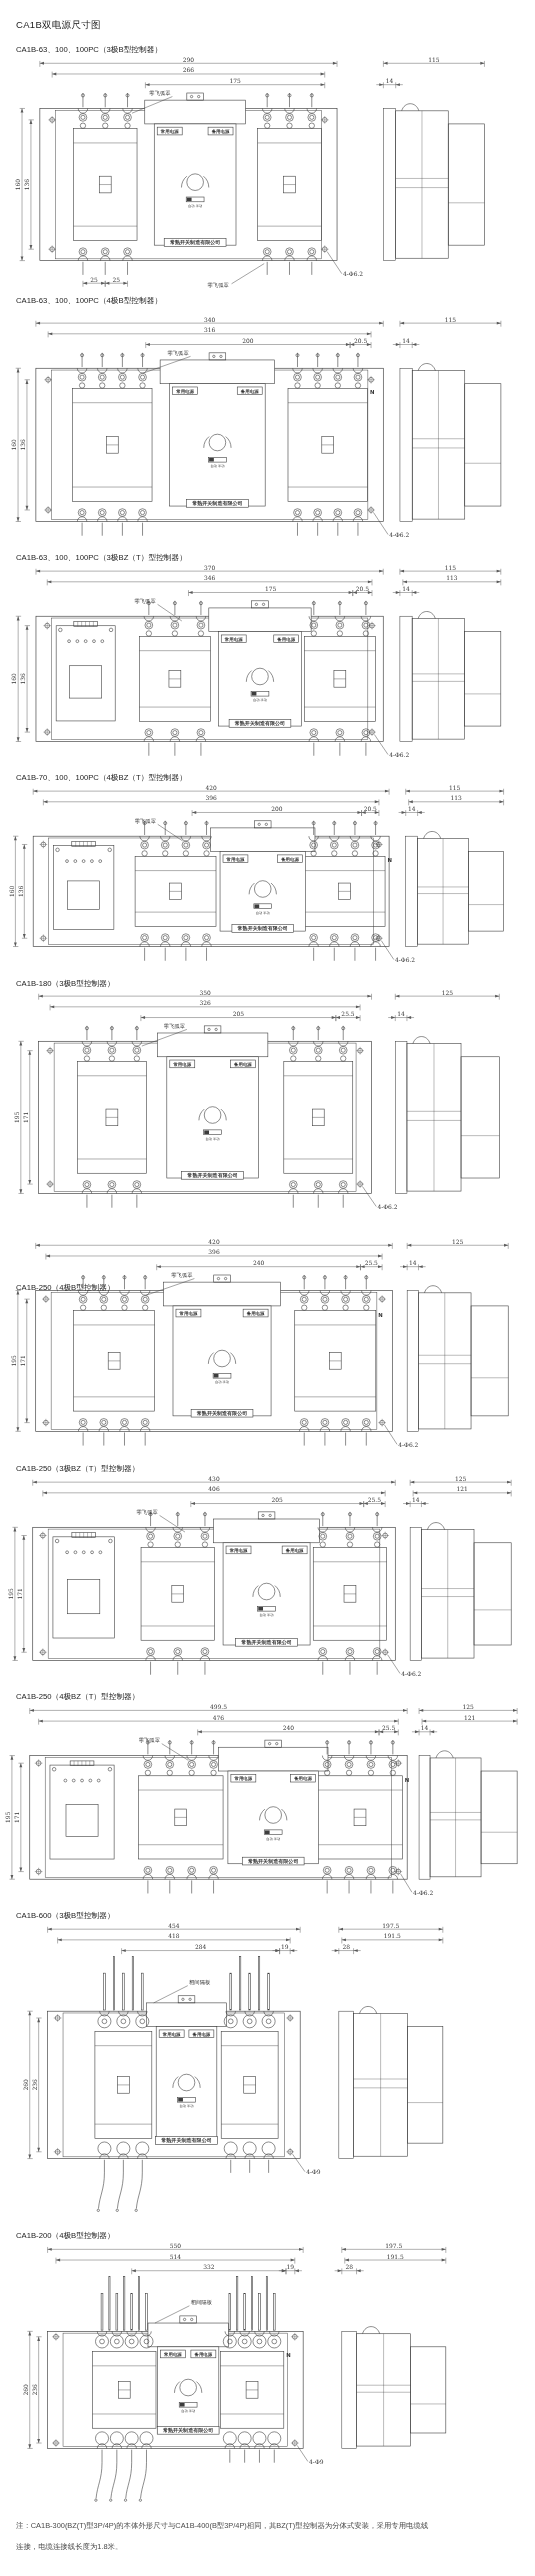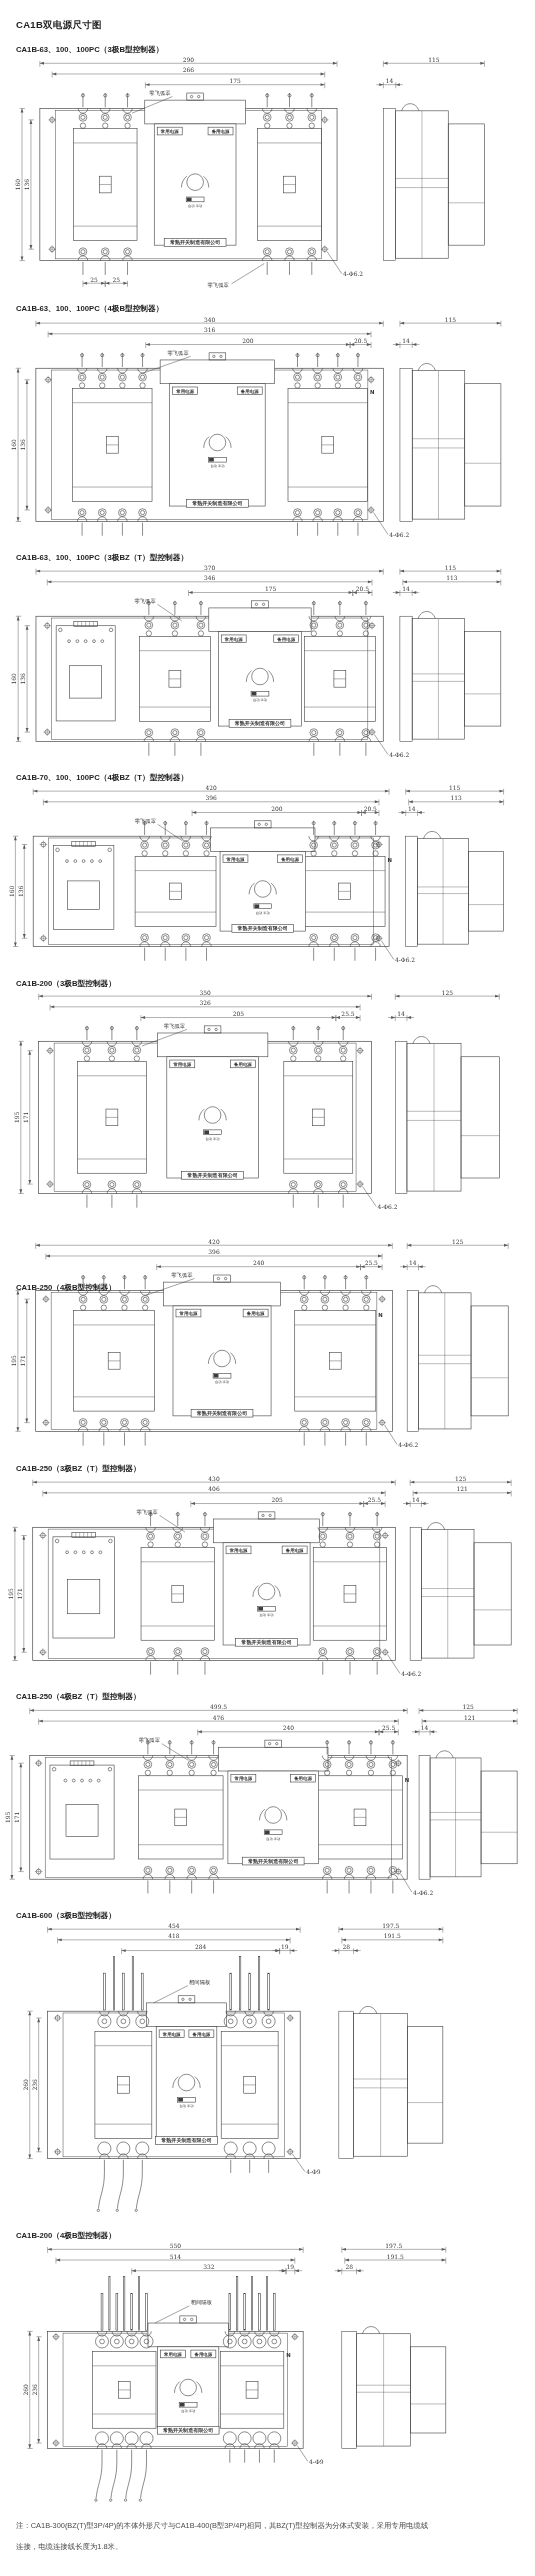--- a/index.html
+++ b/index.html
@@ -1,19 +1,19 @@
 <!DOCTYPE html>
 <html style="font-size:9.5px"><head>
 <meta charset="utf-8">
 <style>
   *{margin:0;padding:0;box-sizing:border-box}
   html,body{background:#fff}
   body{width:535px;height:2576px;position:relative;font-family:"Liberation Sans",sans-serif;color:#333;overflow:hidden}
-  .title{position:absolute;left:16px;top:19px;font-size:9.5px;font-weight:700;color:#222;letter-spacing:0.3px}
-  .sec-h{position:absolute;left:16px;font-size:7.7px;font-weight:700;color:#222}
+  .title{position:absolute;left:16px;top:19px;font-size:9.5px;font-weight:400;color:#222;letter-spacing:0.3px}
+  .sec-h{position:absolute;left:16px;font-size:7.7px;font-weight:400;color:#222}
   .dwg{position:absolute;left:3px;width:529px}
   .note{position:absolute;left:16px;width:509px;font-size:7.4px;color:#4a4a4a}
   svg text{fill:#333}
   svg .dim{font:10px "DejaVu Serif",serif}
   svg .lbl{font:9px "DejaVu Sans",sans-serif}
   svg .boxlbl{font:700 7.5px "DejaVu Sans",sans-serif}
   svg .comp{font:700 8.5px "DejaVu Sans",sans-serif}
   svg .tiny{font:5.5px "DejaVu Sans",sans-serif}
   svg .nlbl{font:700 9px "DejaVu Sans",sans-serif}
 </style>
@@ -188,21 +188,21 @@
     <rect x="640" y="88" width="20.695652173913043" height="256" fill="none" stroke="#3d3d3d" stroke-width="0.9"></rect>
     <rect x="660.695652173913" y="92" width="88.4" height="248" fill="none" stroke="#3d3d3d"></rect>
     <rect x="749.095652173913" y="114" width="60.90434782608696" height="204" fill="none" stroke="#3d3d3d"></rect>
     <path d="M670.695652173913,92 c5,-16 24,-16 29,0" fill="none" stroke="#3d3d3d"></path>
     <line x1="704.895652173913" y1="92" x2="704.895652173913" y2="340" stroke="#3d3d3d" stroke-width="0.6"></line>
     <line x1="660.695652173913" y1="205.76" x2="749.095652173913" y2="205.76" stroke="#3d3d3d" stroke-width="0.6"></line>
     <line x1="660.695652173913" y1="221.12" x2="749.095652173913" y2="221.12" stroke="#3d3d3d" stroke-width="0.6"></line>
     <line x1="749.095652173913" y1="246.72" x2="810" y2="246.72" stroke="#3d3d3d" stroke-width="0.6"></line>
   </svg>
 
-<h2 class="sec-h" style="top:304px">CA1B-63、100、100PC（4极B型控制器）</h2>
+<h2 class="sec-h" style="top:296px">CA1B-63、100、100PC（4极B型控制器）</h2>
 <svg class="dwg" id="dwg1" style="top:316px" viewBox="0 0 890 394" width="529" height="234">
     <rect x="55" y="88" width="585" height="258" fill="none" stroke="#3d3d3d" stroke-width="1.1"></rect>
     <rect x="81" y="91" width="533" height="252" fill="none" stroke="#3d3d3d" stroke-width="0.8"></rect>
     <circle cx="75.6470588235294" cy="107.35" r="4" fill="none" stroke="#3d3d3d"></circle>
     <line x1="69.1470588235294" y1="107.35" x2="82.1470588235294" y2="107.35" stroke="#3d3d3d" stroke-width="0.6"></line>
     <line x1="75.6470588235294" y1="100.85" x2="75.6470588235294" y2="113.85" stroke="#3d3d3d" stroke-width="0.6"></line>
     <circle cx="619.3529411764706" cy="107.35" r="4" fill="none" stroke="#3d3d3d"></circle>
     <line x1="612.8529411764706" y1="107.35" x2="625.8529411764706" y2="107.35" stroke="#3d3d3d" stroke-width="0.6"></line>
     <line x1="619.3529411764706" y1="100.85" x2="619.3529411764706" y2="113.85" stroke="#3d3d3d" stroke-width="0.6"></line>
     <circle cx="75.6470588235294" cy="326.65" r="4" fill="none" stroke="#3d3d3d"></circle>
@@ -767,21 +767,21 @@
     <rect x="678" y="88" width="20.08695652173913" height="186" fill="none" stroke="#3d3d3d" stroke-width="0.9"></rect>
     <rect x="698.0869565217391" y="92" width="85.8" height="178" fill="none" stroke="#3d3d3d"></rect>
     <rect x="783.8869565217391" y="114" width="59.11304347826088" height="134" fill="none" stroke="#3d3d3d"></rect>
     <path d="M708.0869565217391,92 c5,-16 24,-16 29,0" fill="none" stroke="#3d3d3d"></path>
     <line x1="740.9869565217391" y1="92" x2="740.9869565217391" y2="270" stroke="#3d3d3d" stroke-width="0.6"></line>
     <line x1="698.0869565217391" y1="173.56" x2="783.8869565217391" y2="173.56" stroke="#3d3d3d" stroke-width="0.6"></line>
     <line x1="698.0869565217391" y1="184.72" x2="783.8869565217391" y2="184.72" stroke="#3d3d3d" stroke-width="0.6"></line>
     <line x1="783.8869565217391" y1="203.32" x2="843" y2="203.32" stroke="#3d3d3d" stroke-width="0.6"></line>
   </svg>
 
-<h2 class="sec-h" style="top:979px">CA1B-200（3极B型控制器）</h2>
+<h2 class="sec-h" style="top:979px">CA1B-180（3极B型控制器）</h2>
 <svg class="dwg" id="dwg4" style="top:989px" viewBox="0 0 890 392" width="529" height="233">
     <rect x="60" y="88" width="560" height="256" fill="none" stroke="#3d3d3d" stroke-width="1.1"></rect>
     <rect x="86" y="91" width="508" height="250" fill="none" stroke="#3d3d3d" stroke-width="0.8"></rect>
     <circle cx="79.20000000000002" cy="103.75384615384615" r="4" fill="none" stroke="#3d3d3d"></circle>
     <line x1="72.70000000000002" y1="103.75384615384615" x2="85.70000000000002" y2="103.75384615384615" stroke="#3d3d3d" stroke-width="0.6"></line>
     <line x1="79.20000000000002" y1="97.25384615384615" x2="79.20000000000002" y2="110.25384615384615" stroke="#3d3d3d" stroke-width="0.6"></line>
     <circle cx="600.8" cy="103.75384615384615" r="4" fill="none" stroke="#3d3d3d"></circle>
     <line x1="594.3" y1="103.75384615384615" x2="607.3" y2="103.75384615384615" stroke="#3d3d3d" stroke-width="0.6"></line>
     <line x1="600.8" y1="97.25384615384615" x2="600.8" y2="110.25384615384615" stroke="#3d3d3d" stroke-width="0.6"></line>
     <circle cx="79.20000000000002" cy="328.24615384615385" r="4" fill="none" stroke="#3d3d3d"></circle>

